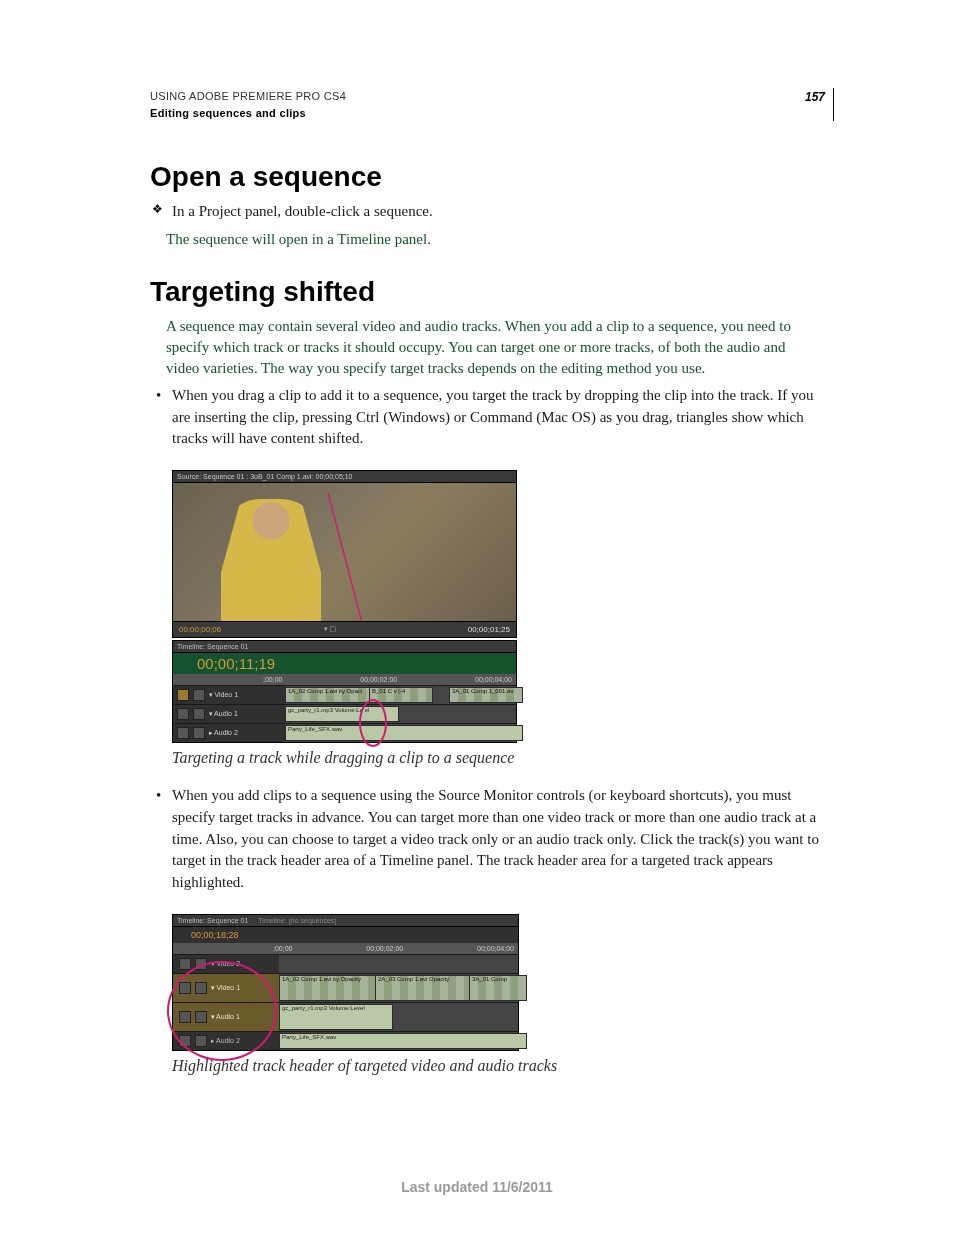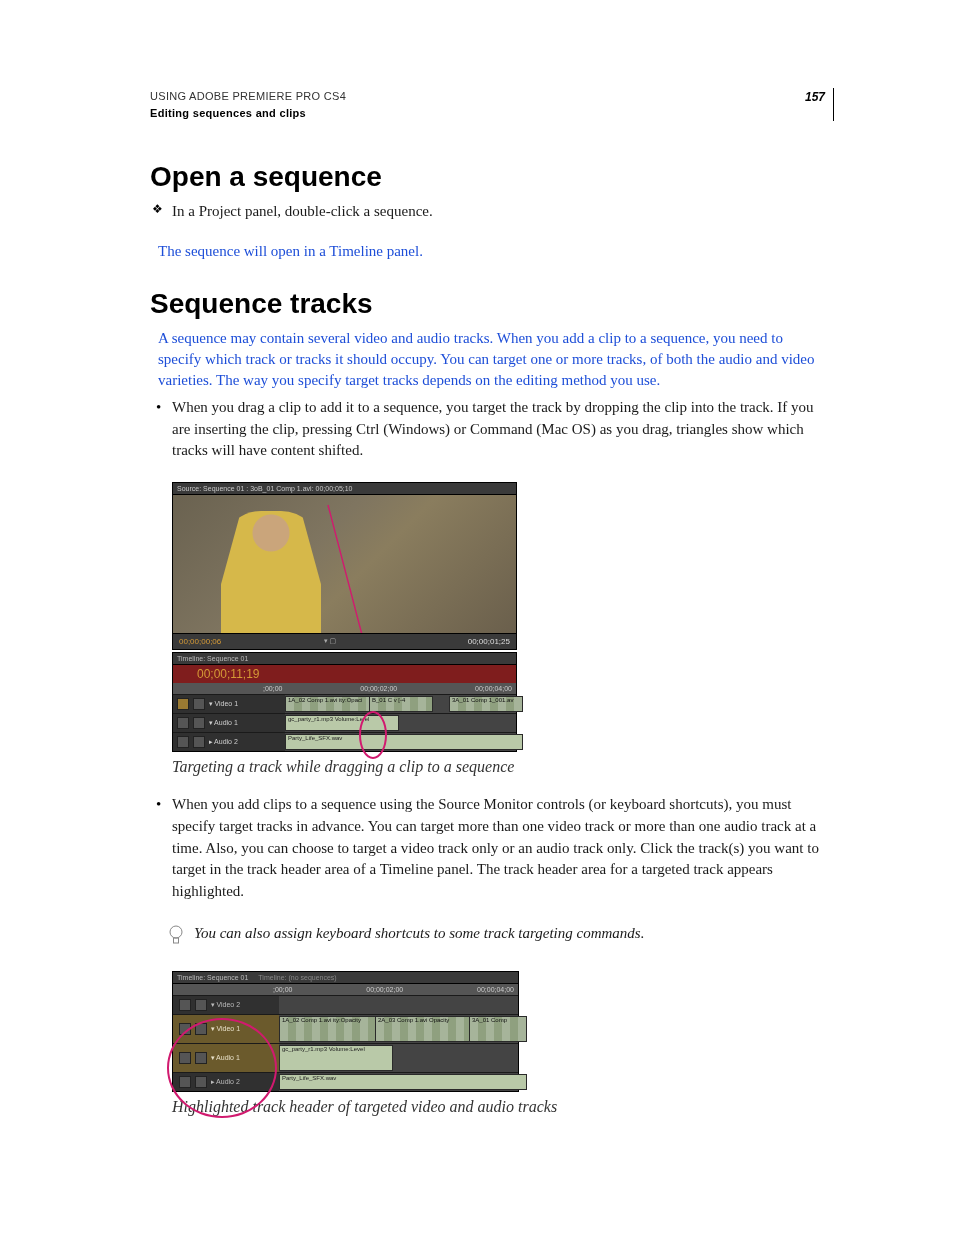--- a/index.html
+++ b/index.html
@@ -43,34 +43,34 @@
   h2.section {
     font-family: "Myriad Pro", Arial, sans-serif;
     font-size: 28px;
     font-weight: 700;
     margin: 26px 0 8px 0;
     color: #000;
   }
   p.body {
     font-size: 15px;
     line-height: 1.4;
-    margin: 6px 8px;
-    color: #1d4ed8;
+    margin: 6px 16px;
+    color: #14532d;
   }
   ul.diamond, ul.bullet {
     list-style: none;
     padding: 0;
     margin: 6px 0;
   }
   ul.diamond li {
     position: relative;
     padding-left: 22px;
     font-size: 15px;
     line-height: 1.45;
-    margin-bottom: 18px;
+    margin-bottom: 6px;
   }
   ul.diamond li::before {
     content: "❖";
     position: absolute;
     left: 2px;
     top: 0;
     font-size: 12px;
     color: #000;
   }
   ul.bullet li {
@@ -176,21 +176,21 @@
     font-size: 7px;
     color: #bbb;
     position: relative;
   }
   .fig1 .tl-tab { background:#3a3a3a; padding:2px 4px; border-bottom:1px solid #000; }
   .fig1 .tl-ruler {
     display:flex; justify-content:space-between;
     padding:2px 4px 2px 90px;
     background:#555; color:#ccc;
   }
-  .fig1 .tl-time { color:#d59a36; font-size:12px; padding: 2px 0 2px 24px; background:#7f1d1d;}
+  .fig1 .tl-time { color:#d59a36; font-size:15px; padding: 2px 0 2px 24px; background:#14532d;}
   .fig1 .tl-row {
     display:flex; align-items:stretch; border-top:1px solid #1a1a1a; height:18px;
   }
   .fig1 .tl-head {
     width: 108px; flex:0 0 108px;
     display:flex; align-items:center; gap:4px;
     padding-left:4px;
     color:#cfcfcf;
   }
   .fig1 .tl-head .to { width:10px;height:10px;background:#555;border:1px solid #222; }
@@ -271,21 +271,21 @@
     </div>
     <div class="header-right">157</div>
   </div>
 
   <h2 class="section">Open a sequence</h2>
   <ul class="diamond">
     <li>In a Project panel, double-click a sequence.</li>
   </ul>
   <p class="body">The sequence will open in a Timeline panel.</p>
 
-  <h2 class="section">Sequence tracks</h2>
+  <h2 class="section">Targeting shifted</h2>
   <p class="body">A sequence may contain several video and audio tracks. When you add a clip to a sequence, you need to specify which track or tracks it should occupy. You can target one or more tracks, of both the audio and video varieties. The way you specify target tracks depends on the editing method you use.</p>
 
   <ul class="bullet">
     <li>When you drag a clip to add it to a sequence, you target the track by dropping the clip into the track. If you are inserting the clip, pressing Ctrl (Windows) or Command (Mac OS) as you drag, triangles show which tracks will have content shifted.</li>
   </ul>
 
   <div class="fig1">
     <div class="sm">
       <div class="sm-tab">
         <span>Source: Sequence 01 : 3oB_01 Comp 1.avi: 00;00;05;10</span>
@@ -349,35 +349,27 @@
       </div>
       <div class="circle-mark" style="left:186px;top:58px;width:24px;height:44px;"></div>
     </div>
   </div>
   <div class="caption">Targeting a track while dragging a clip to a sequence</div>
 
   <ul class="bullet">
     <li>When you add clips to a sequence using the Source Monitor controls (or keyboard shortcuts), you must specify target tracks in advance. You can target more than one video track or more than one audio track at a time. Also, you can choose to target a video track only or an audio track only. Click the track(s) you want to target in the track header area of a Timeline panel. The track header area for a targeted track appears highlighted.</li>
   </ul>
 
-  <div class="tip-row">
-    <div class="bulb">
-      <svg viewBox="0 0 16 22" width="16" height="22">
-        <circle cx="8" cy="7" r="6" fill="none" stroke="#888" stroke-width="1"></circle>
-        <rect x="5.5" y="13" width="5" height="5" fill="none" stroke="#888" stroke-width="1"></rect>
-      </svg>
-    </div>
-    <div class="tip-text">You can also assign keyboard shortcuts to some track targeting commands.</div>
-  </div>
 
   <div class="fig2">
     <div class="tab">
       <span>Timeline: Sequence 01</span>
       <span class="t2">Timeline: (no sequences)</span>
     </div>
+    <div class="time">00;00;18;28</div>
     <div class="ruler">
       <span>;00;00</span>
       <span>00;00;02;00</span>
       <span>00;00;04;00</span>
     </div>
     <div class="row">
       <div class="head">
         <span class="tgl"></span>
         <span class="tgl"></span>
         <span>▾ <span>Video 2</span></span>
@@ -413,13 +405,14 @@
         <span>▸ <span>Audio 2</span></span>
       </div>
       <div class="body">
         <div class="aclip" style="left:0;width:244px">Party_Life_SFX.wav</div>
       </div>
     </div>
     <div class="circle-mark" style="left:-6px;top:46px;width:106px;height:96px;border-radius:50%/50%;"></div>
   </div>
   <div class="caption">Highlighted track header of targeted video and audio tracks</div>
 
+  <div class="footer">Last updated 11/6/2011</div>
 </div>
 
 </body></html>

